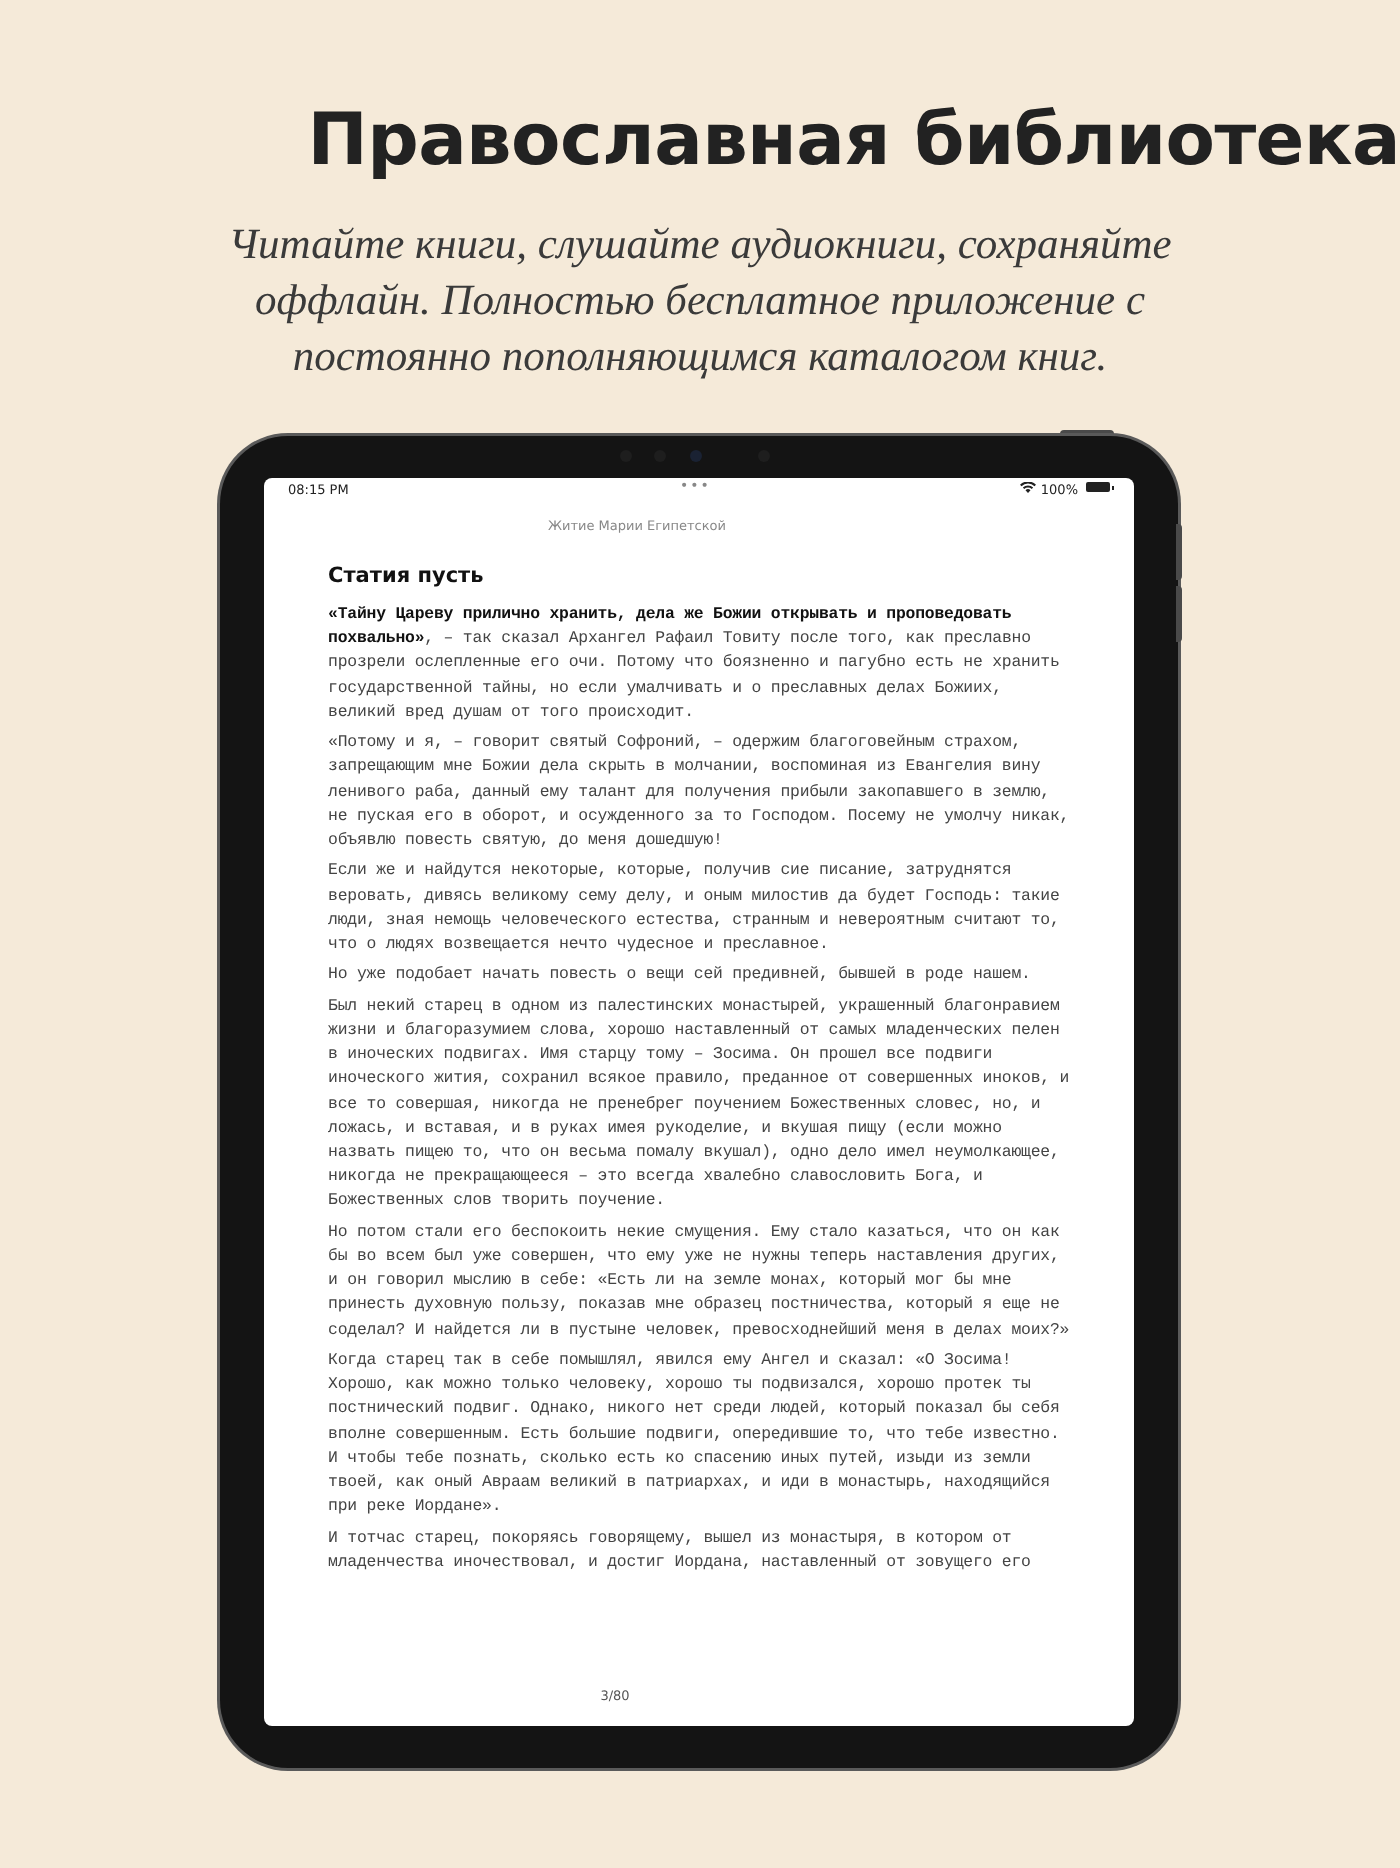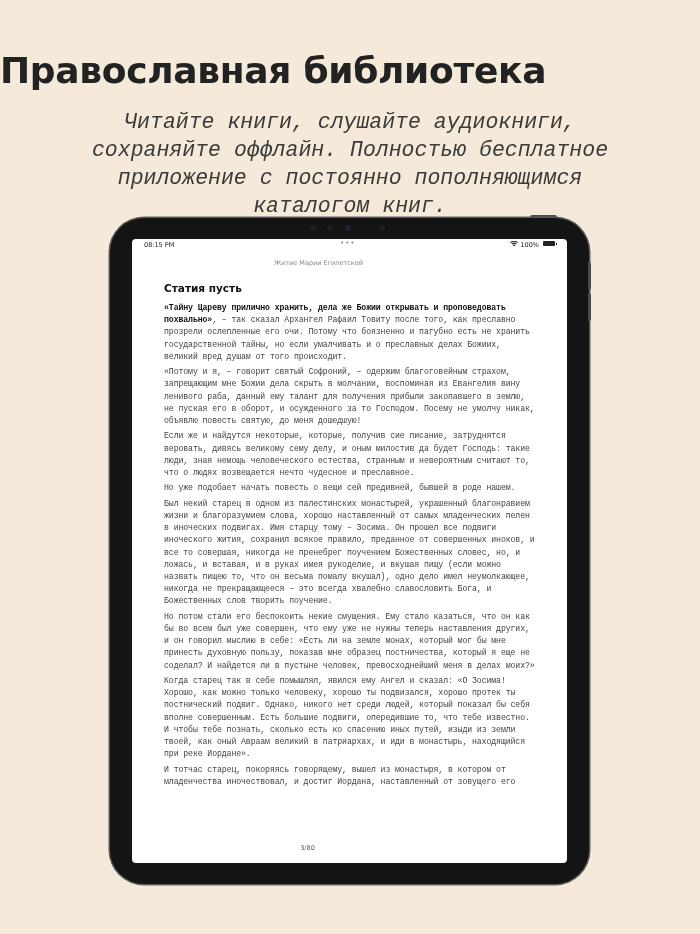--- a/index.html
+++ b/index.html
@@ -4,27 +4,27 @@
 <style>
   html, body { margin:0; padding:0; }
   body {
     width:700px; height:934px; overflow:hidden;
     background:#f5ead9;
     font-family:"Liberation Sans", sans-serif;
     position:relative;
   }
   .headline {
     position:absolute; left:0; top:50px; width:700px;
-    text-align:left; font-size:36px; font-weight:bold; color:#222;
+    text-align:right; font-size:36px; font-weight:bold; color:#222;
     font-family:"DejaVu Sans", sans-serif; letter-spacing:-0.3px;
   }
   .subline {
     position:absolute; left:80px; top:108px; width:540px;
     text-align:center; font-size:21.5px; font-style:italic; color:#3a3a3a;
-    line-height:28px; font-family:Liberation Mono, monospace; font-weight:300;
+    line-height:28px; font-family:Liberation Serif, serif; font-weight:300;
   }
   .device {
     position:absolute; left:110px; top:218px; width:479px; height:666px;
     background:#141414; border-radius:34px;
     box-shadow: 0 0 0 1.5px #5a5a5a;
   }
   .btn-top { position:absolute; left:530px; top:215px; width:27px; height:4px; background:#4a4a4a; border-radius:2px 2px 0 0; }
   .btn-side1 { position:absolute; left:588px; top:262px; width:3px; height:28px; background:#4a4a4a; border-radius:0 2px 2px 0; }
   .btn-side2 { position:absolute; left:588px; top:293px; width:3px; height:28px; background:#4a4a4a; border-radius:0 2px 2px 0; }
   .camera-bar { position:absolute; left:298px; top:222px; width:104px; height:12px; }

